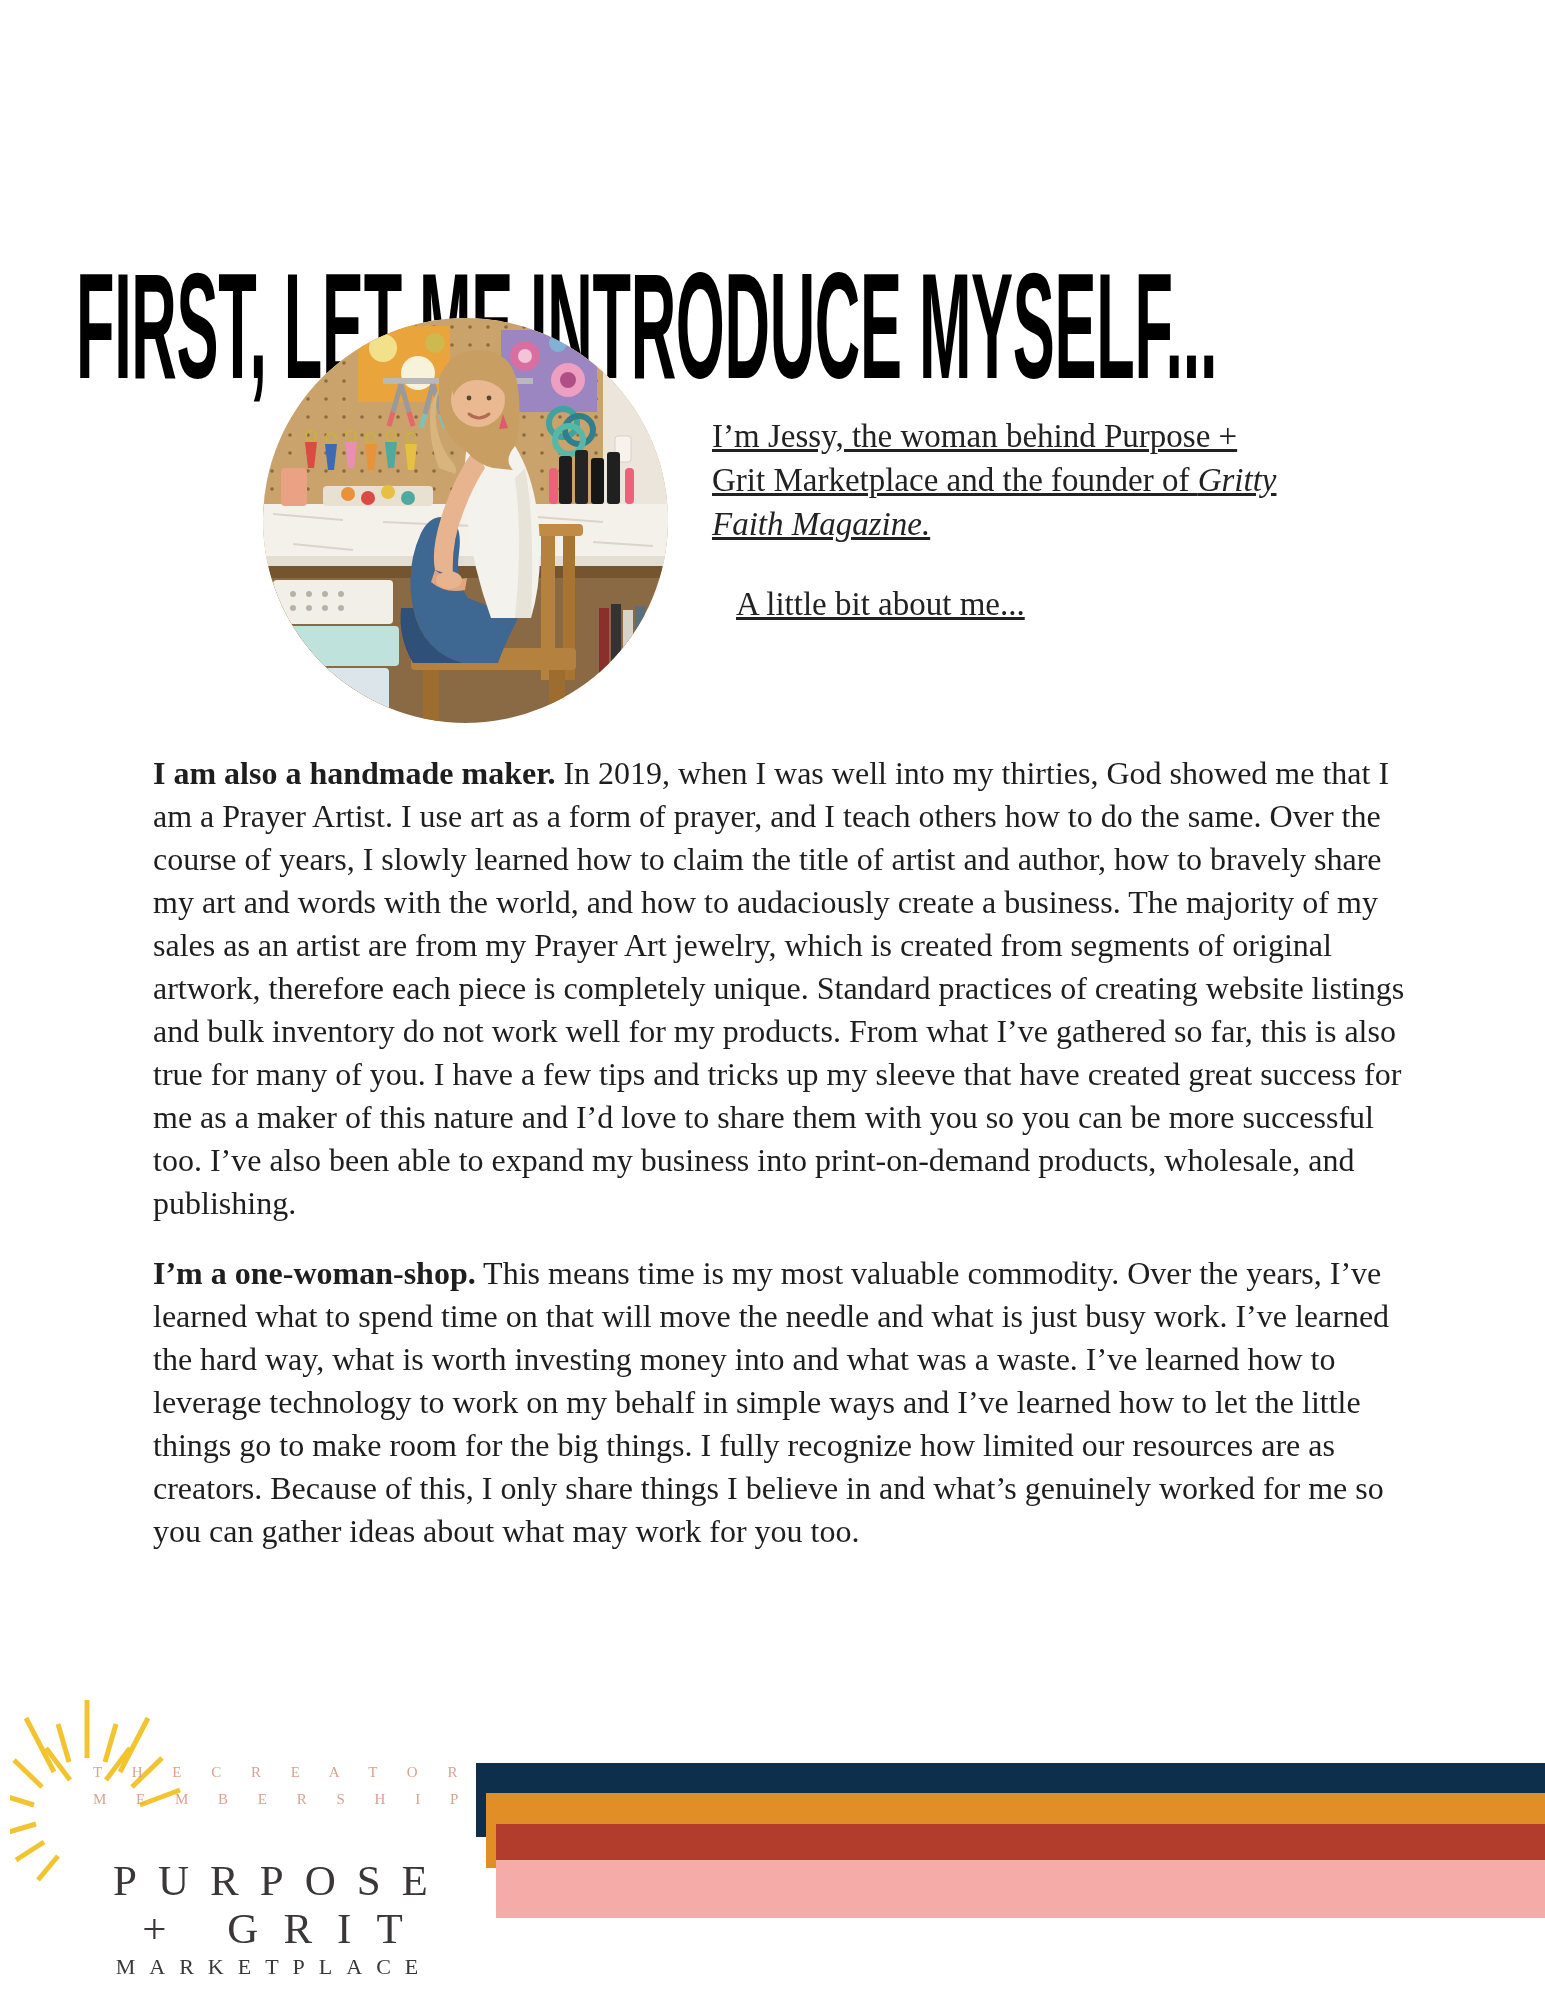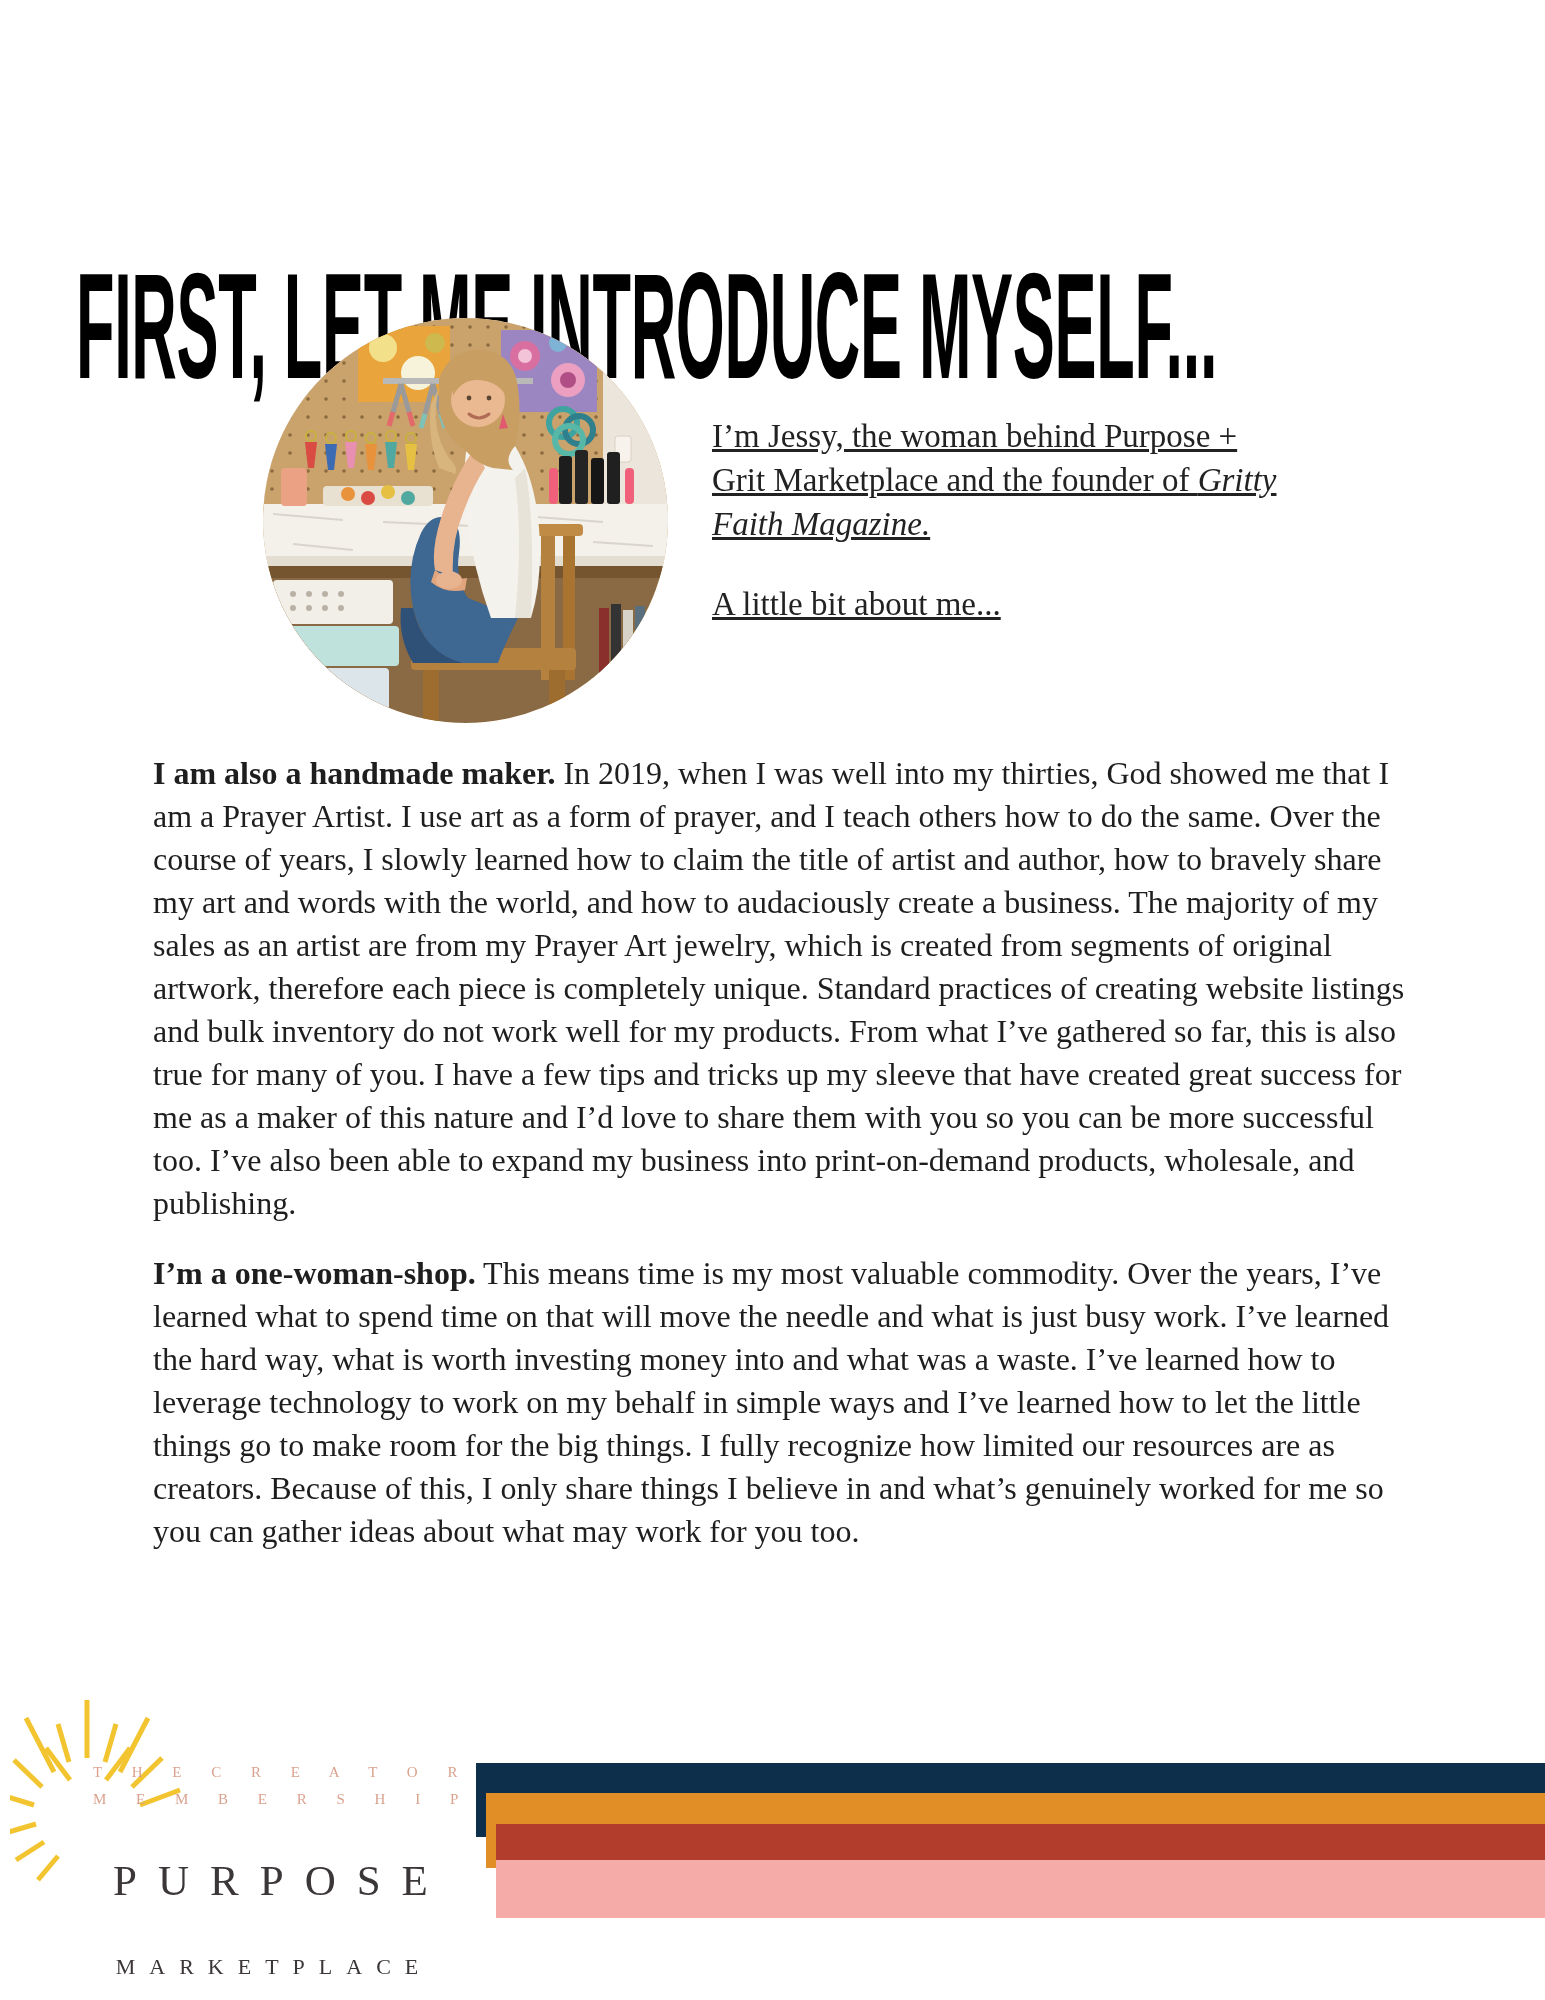--- a/index.html
+++ b/index.html
@@ -22,21 +22,21 @@
     position:absolute;left:263px;top:318px;width:405px;height:405px;
     border-radius:50%;overflow:hidden;background:#c9a26c;
   }
   .photo svg{display:block;}
   
   .intro{
     position:absolute;left:712px;top:414px;width:580px;
     font-size:33px;line-height:44px;color:#222;
   }
   .intro p{margin:0;text-decoration:underline;}
-  .intro .tagline{margin-top:36px;}
+  .intro .tagline{margin-top:36px;margin-left:24px;}
   .it{font-style:italic;}
   
   .about{
     position:absolute;left:137px;top:752px;width:1280px;
     font-size:32px;line-height:43px;color:#1e1e1e;text-align:left;
   }
   .about p{margin:0 0 27px 16px;}
   .lead{font-weight:bold;}
   
   .logo-burst{position:absolute;left:10px;top:1662px;width:230px;height:260px;}
@@ -245,20 +245,21 @@
       <line x1="26" y1="162" x2="-8" y2="172"></line>
       <line x1="34" y1="180" x2="6" y2="198"></line>
       <line x1="48" y1="194" x2="28" y2="218"></line>
       <line x1="96" y1="118" x2="120" y2="86"></line>
       <line x1="60" y1="118" x2="36" y2="86"></line>
     </g>
   </svg>
   <div class="logo-line logo-eyebrow logo-l1">T H E   C R E A T O R ’ S</div>
   <div class="logo-line logo-eyebrow logo-l2">M E M B E R S H I P   T O</div>
   <div class="logo-line logo-name logo-n1">PURPOSE</div>
+  <div class="logo-line logo-name logo-n2">+  GRIT</div>
   <div class="logo-line logo-name logo-n3">MARKETPLACE</div>
 
   <div class="stripe stripe-navy"></div>
   <div class="stripe stripe-orange"></div>
   <div class="stripe stripe-red"></div>
   <div class="stripe stripe-pink"></div>
 
 </div>
 
 </body></html>

